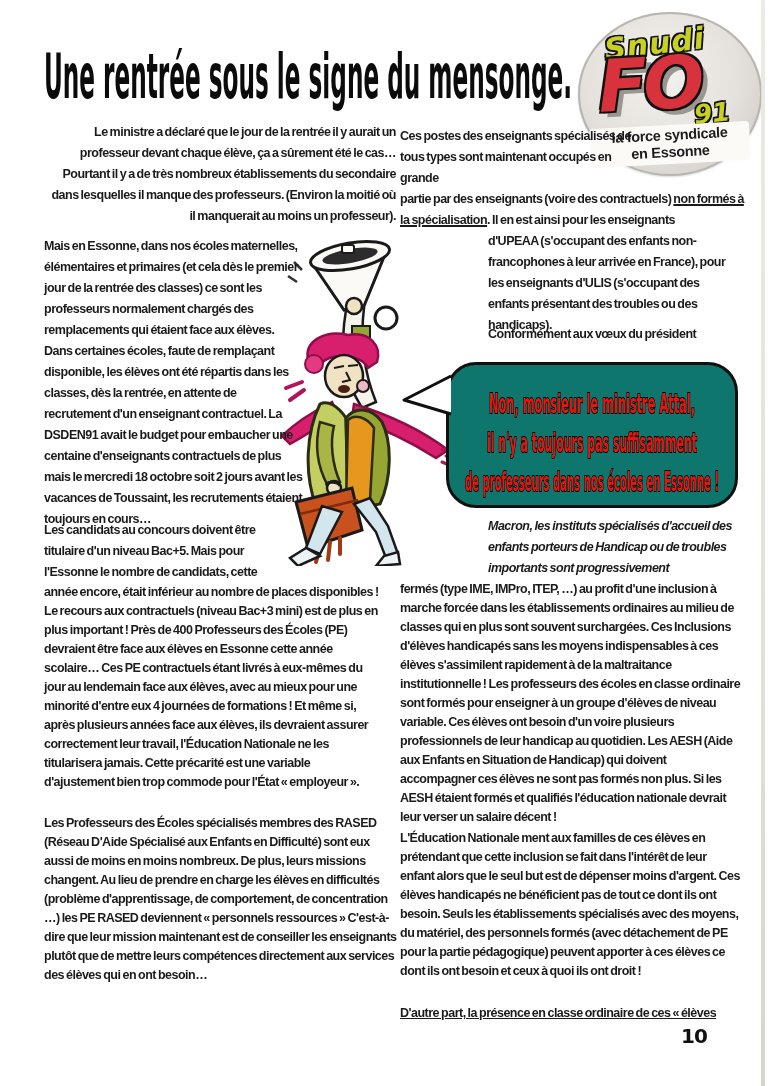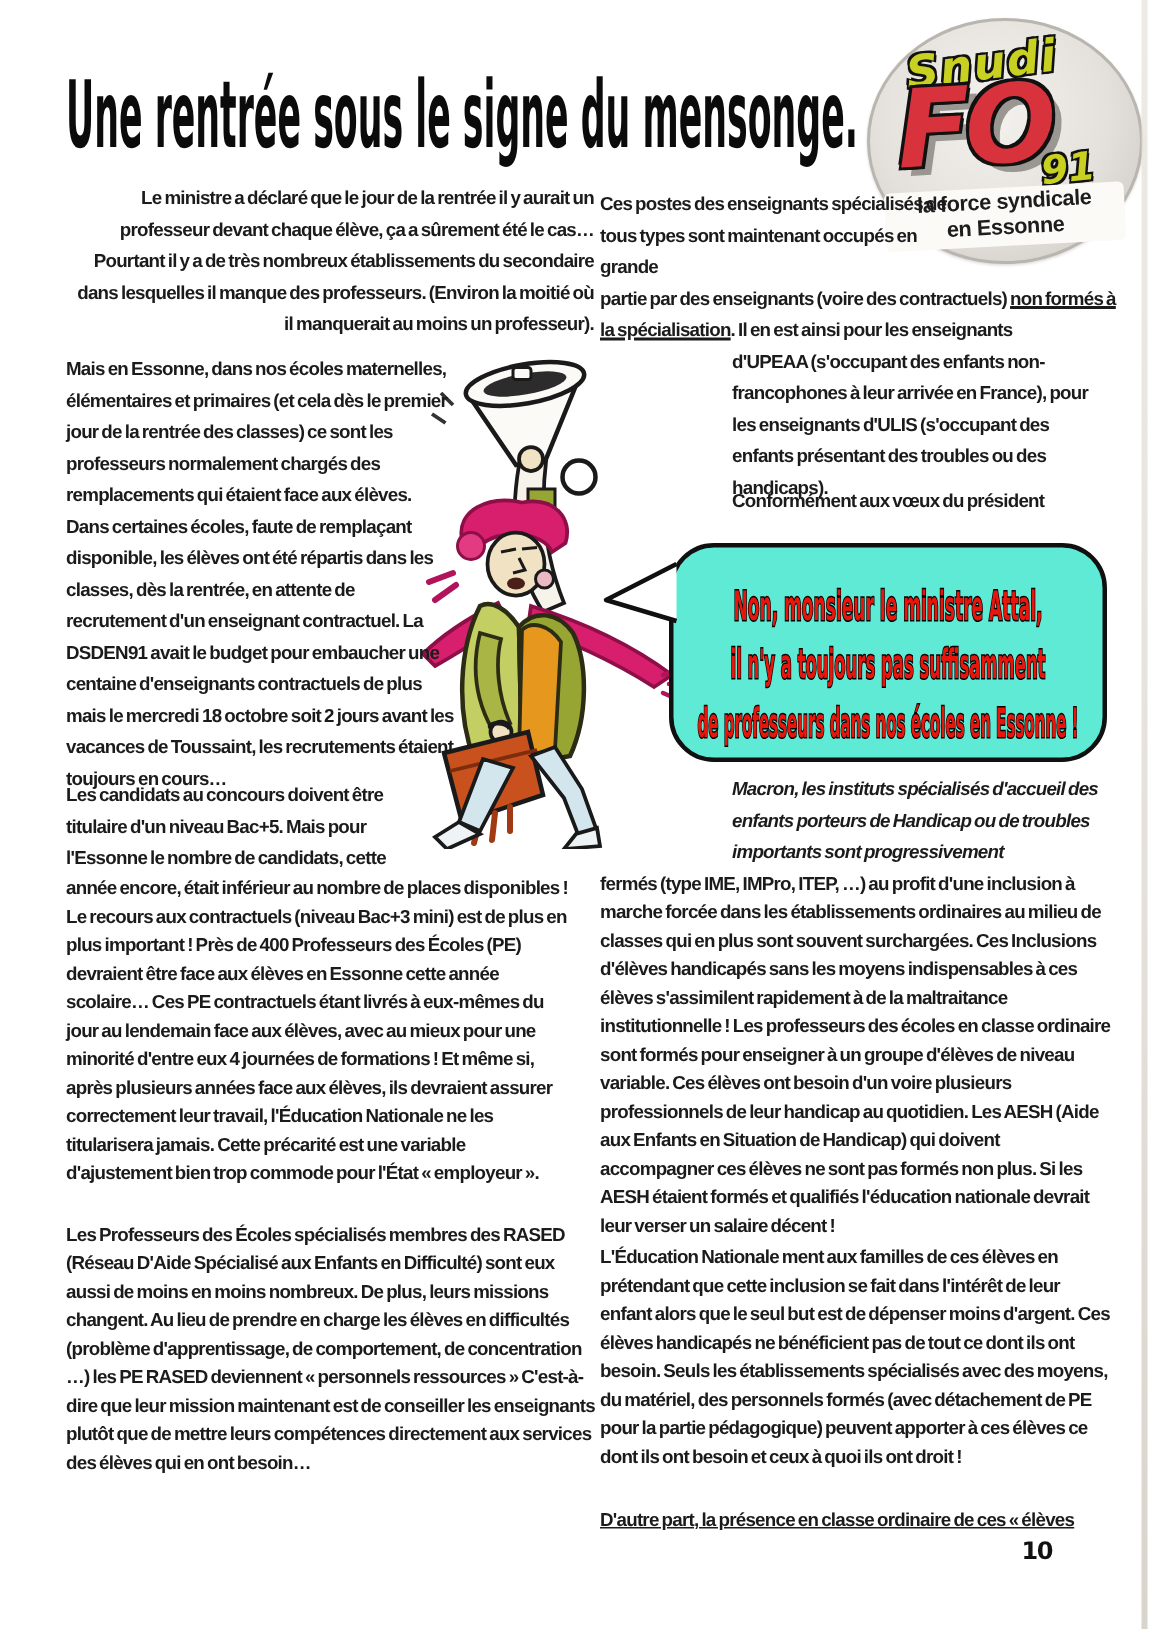--- a/index.html
+++ b/index.html
@@ -36,29 +36,29 @@
     font-family:"DejaVu Sans",sans-serif;color:#c8d021;transform:rotate(-6deg);
     text-shadow:-1.5px -1.5px 0 #111,1.5px -1.5px 0 #111,-1.5px 1.5px 0 #111,1.5px 1.5px 0 #111;
   }
   .logo-tag{
     position:absolute;left:12px;bottom:12px;width:160px;text-align:center;
     background:#fbfaf7;border-radius:4px;transform:rotate(-3deg);padding:2px 0 3px 0;
     font-size:14.5px;line-height:17px;font-weight:bold;color:#1d1d1d;letter-spacing:-0.3px;
   }
   
   .bubble{
-    position:absolute;left:446px;top:362px;width:292px;height:146px;background:#5eead4;
+    position:absolute;left:446px;top:362px;width:292px;height:146px;background:#0f766e;
     border:3px solid #101010;border-radius:30px;box-sizing:border-box;
   }
   .bubble-tail{position:absolute;left:398px;top:372px;width:54px;height:52px;}
   .bubble-text-svg{position:absolute;left:0;top:0;width:286px;height:140px;}
   
   .cartoon{position:absolute;left:276px;top:236px;width:198px;height:330px;}
   .page-num{
-    position:absolute;left:681px;top:1024px;font-size:16px;font-weight:bold;
+    position:absolute;left:681px;top:1024px;font-size:20px;font-weight:bold;
     letter-spacing:-1px;color:#111;font-family:"DejaVu Sans",sans-serif;
   }
   .scan-edge{
     position:absolute;right:3px;top:0;width:4px;height:100%;
     background:linear-gradient(to bottom,#e9e5de 0%,#ddd8cf 60%,#cfc9bf 100%);opacity:.8;
   }
 </style>
 </head>
 <body>
 

